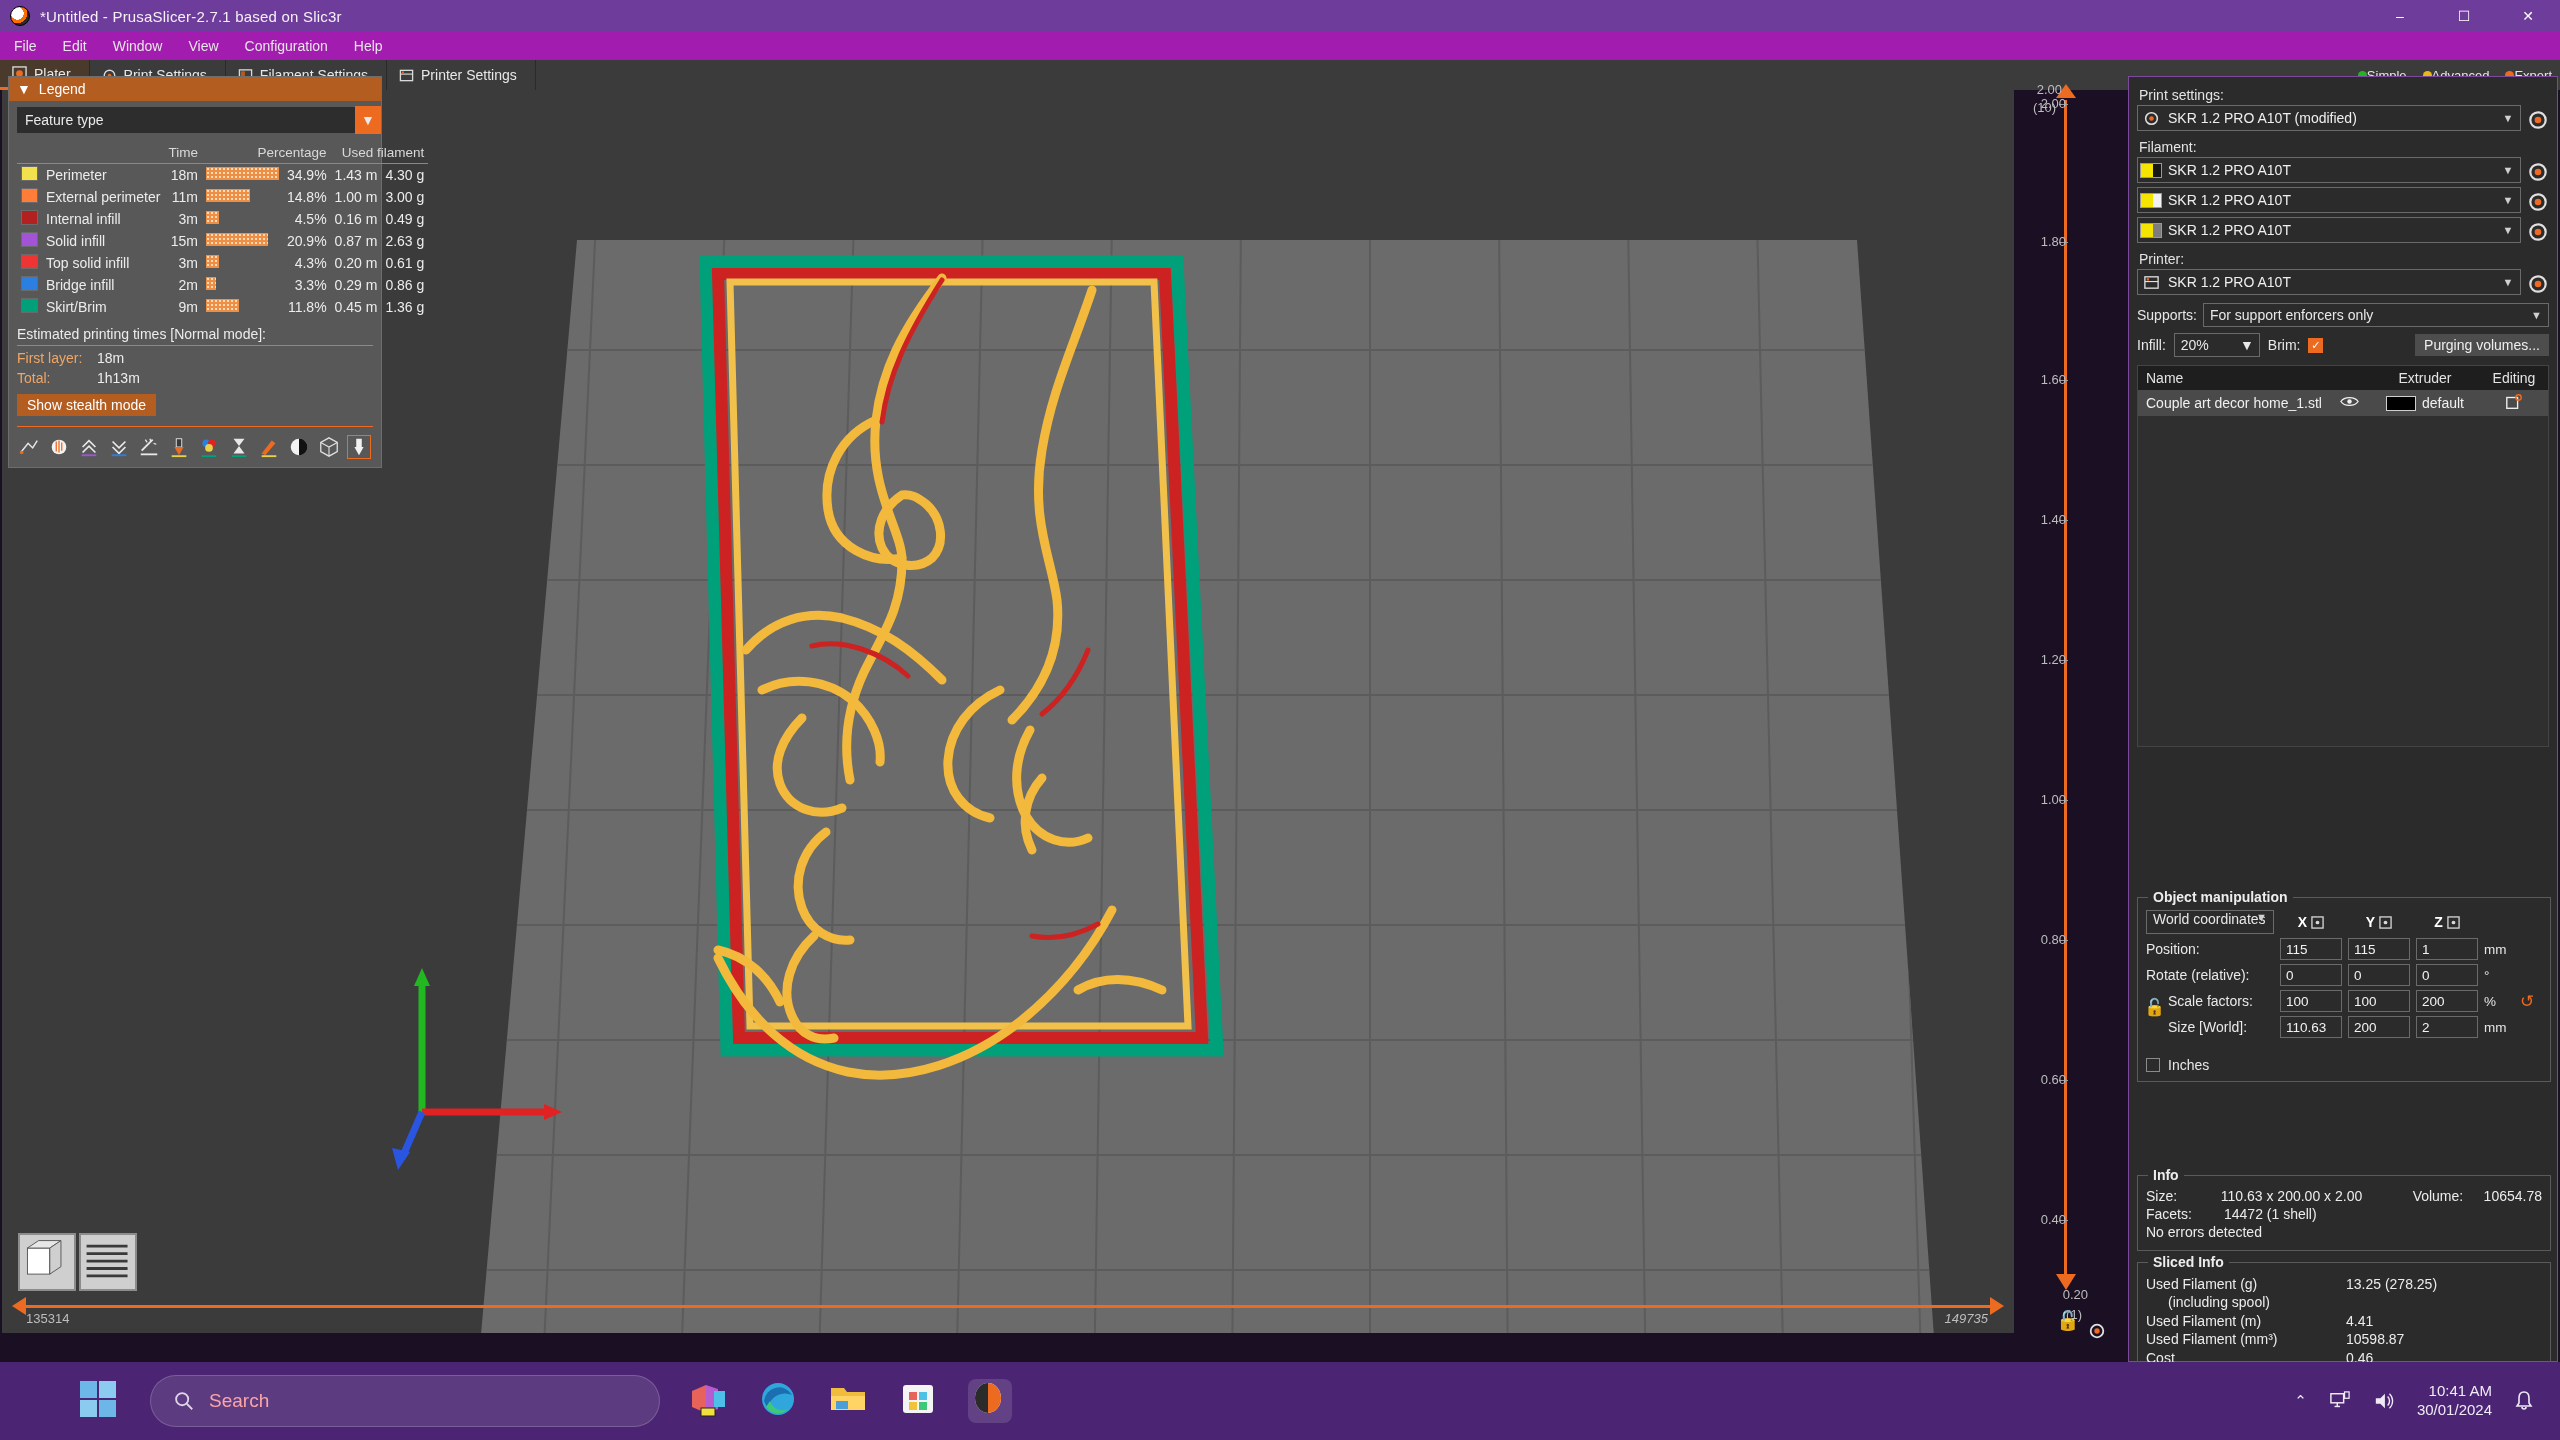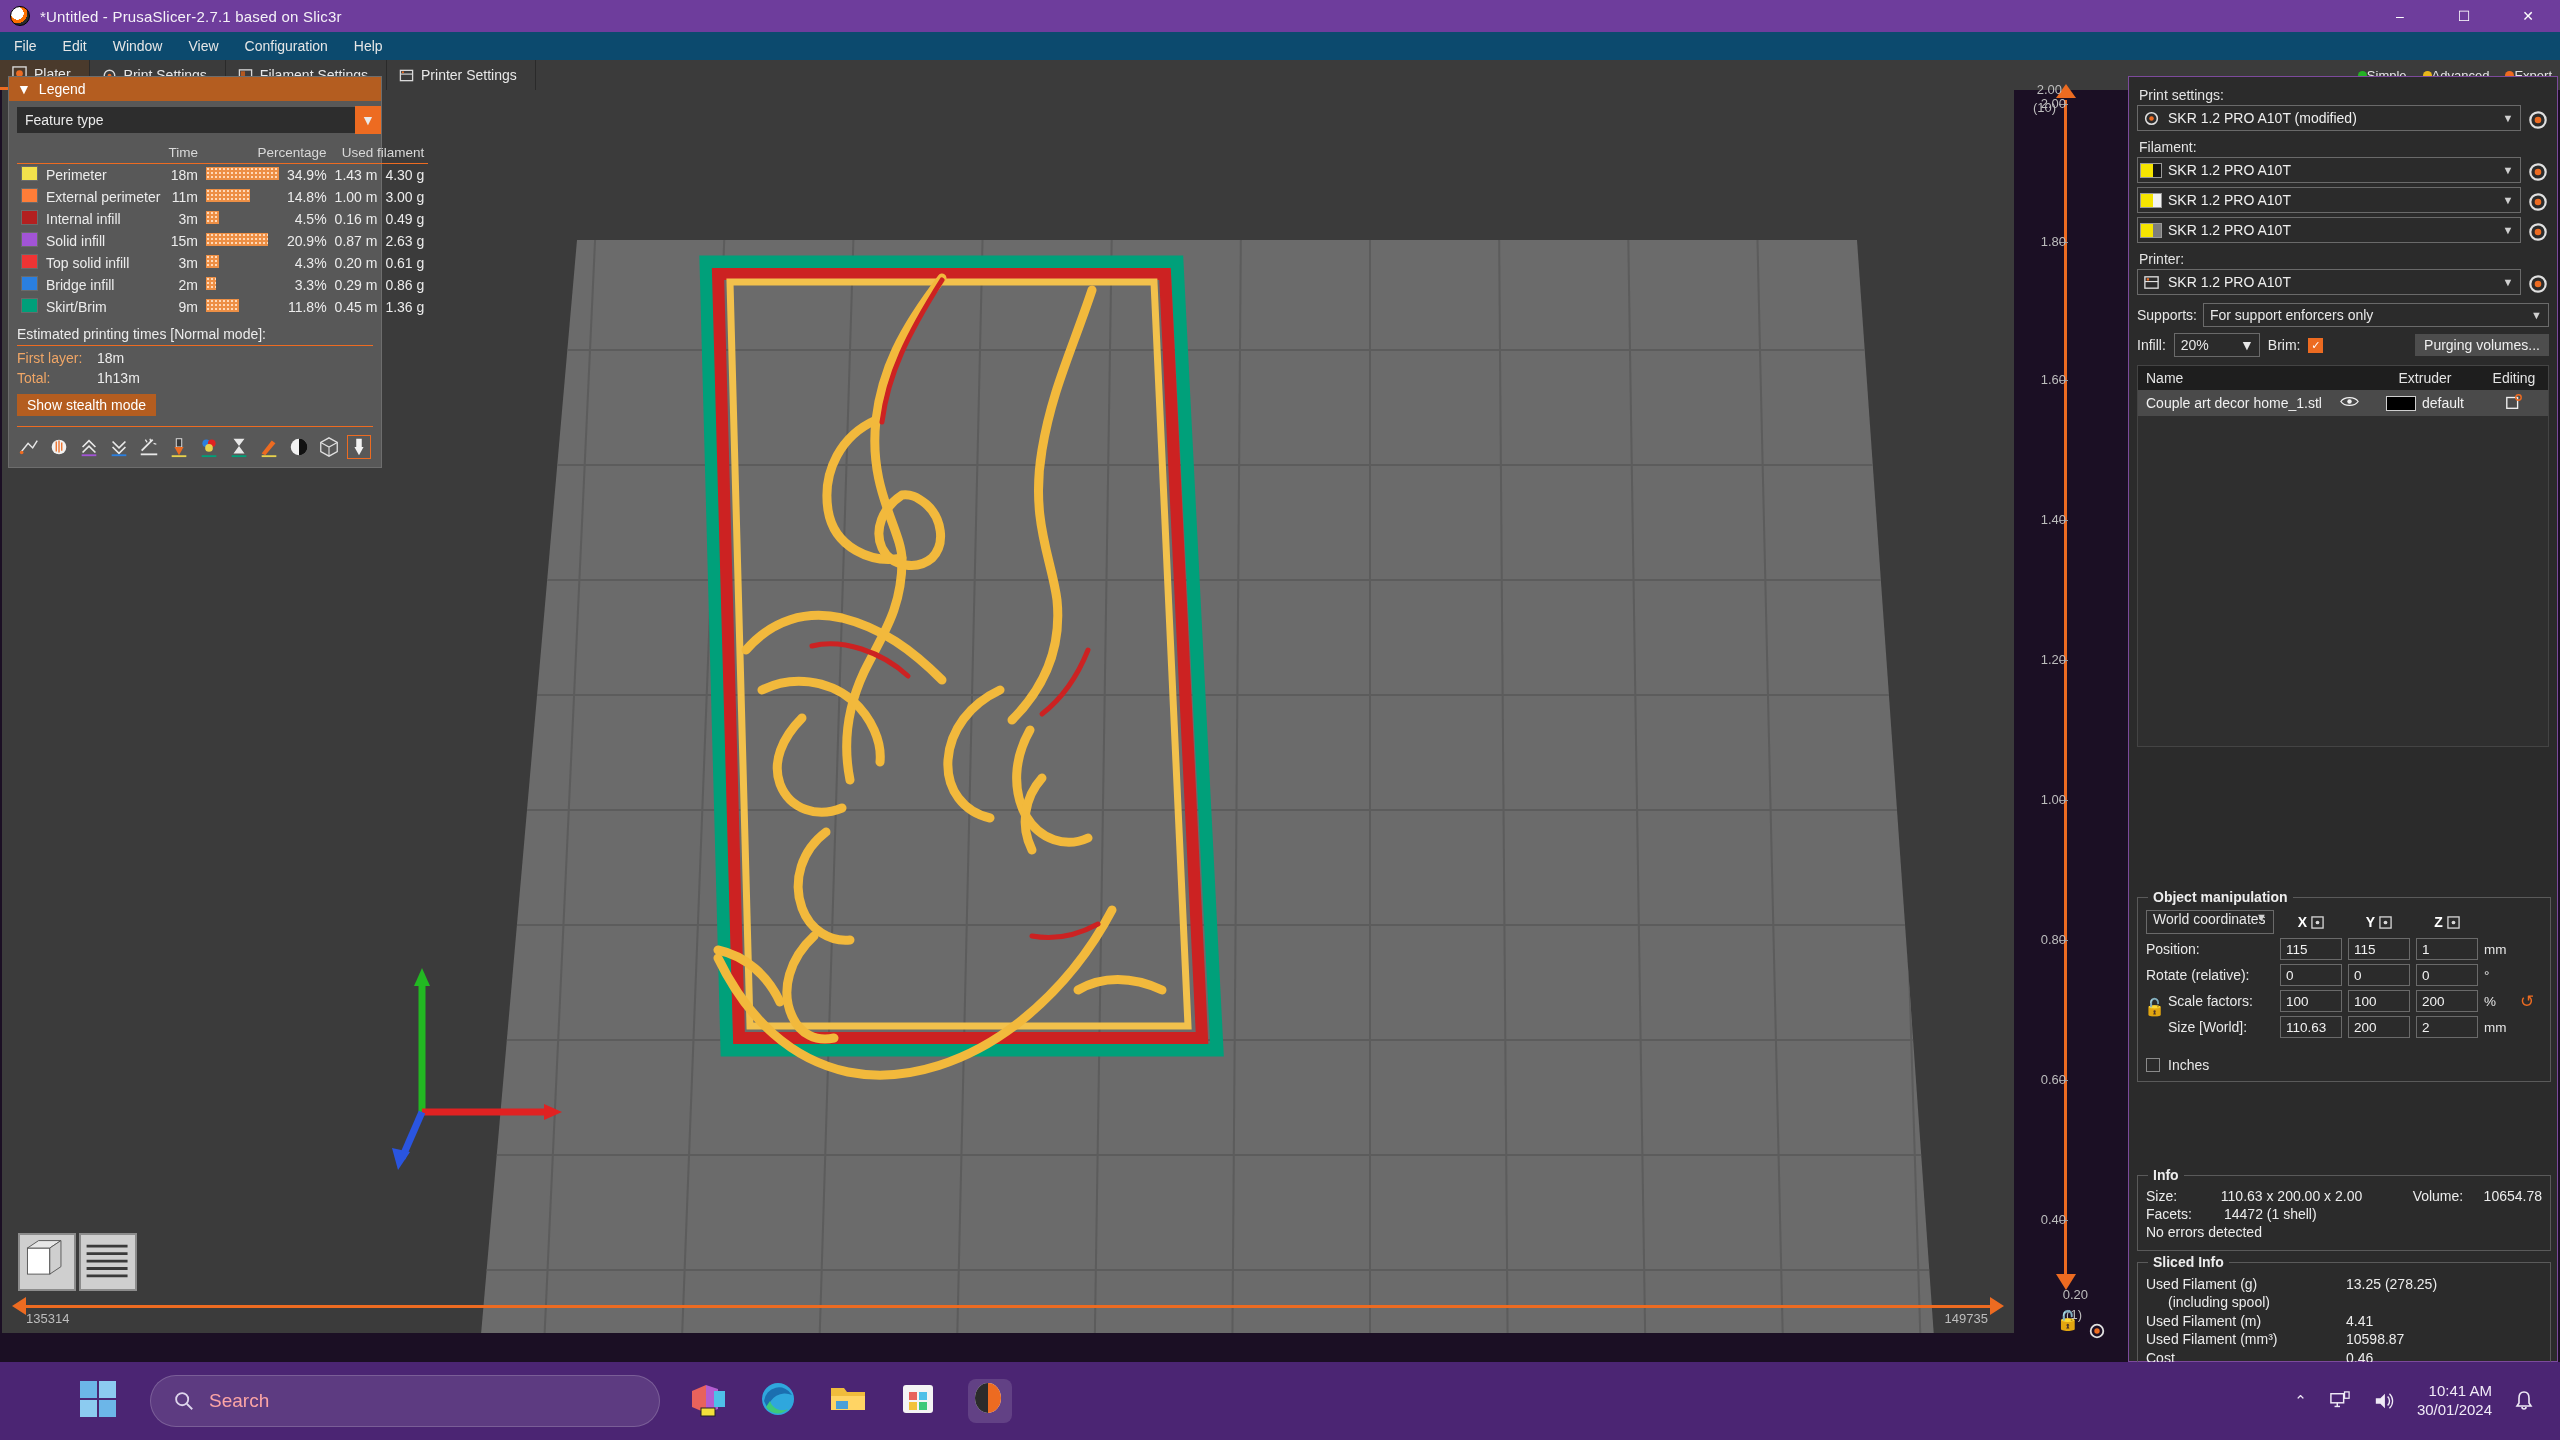--- a/index.html
+++ b/index.html
@@ -23,21 +23,21 @@
     border: 1px solid #000;
   }
   .titlebar .ttl { color: #f4f1f7; font-size: 15px; letter-spacing: .2px; }
   .winbtns { position: absolute; right: 0; top: 0; height: 32px; display: flex; }
   .winbtn { width: 64px; height: 32px; display: flex; align-items: center; justify-content: center;
             color: #fff; font-size: 14px; }
 
   
   .menubar {
     position: absolute; left: 0; top: 32px; width: 2560px; height: 28px;
-    background: #0c4a6e; display: flex; align-items: center; padding-left: 14px; gap: 26px;
+    background: #a21caf; display: flex; align-items: center; padding-left: 14px; gap: 26px;
   }
   .menubar span { color: #e6e6e6; font-size: 14px; }
 
   
   .tabbar {
     position: absolute; left: 0; top: 60px; width: 2560px; height: 30px;
     background: #3b3b3b; display: flex; align-items: stretch;
   }
   .tab { display: flex; align-items: center; gap: 7px; padding: 0 18px 0 12px;
          color: #e8e8e8; font-size: 14px; border-right: 1px solid #2a2a2a; }
@@ -108,21 +108,21 @@
   .vthumb { width: 58px; height: 58px; background: #cfcfcf; border: 2px solid #8c8c8c; }
 
   
   .hslider { position: absolute; left: 10px; bottom: 12px; width: 1992px; height: 26px; z-index: 25; }
   .hsl-track { position: absolute; left: 14px; right: 14px; top: 10px; height: 3px; background: #ed6b21; }
   .hsl-left, .hsl-right { position: absolute; top: 2px; width: 0; height: 0;
       border-top: 9px solid transparent; border-bottom: 9px solid transparent; }
   .hsl-left { left: 0; border-right: 14px solid #ed6b21; }
   .hsl-right { right: 0; border-left: 14px solid #ed6b21; }
   .hsl-lab { position: absolute; top: 16px; color: #bdbdbd; font-size: 13px; }
-  .hsl-lab.l { left: 14px; } .hsl-lab.r { right: 16px; }
+  .hsl-lab.l { left: 14px; } .hsl-lab.r { right: 16px; font-style: italic; }
 
   
   .vslider { position: absolute; left: 2018px; top: 72px; width: 78px; height: 1290px; z-index: 25; }
   .vsl-track { position: absolute; left: 46px; top: 28px; bottom: 86px; width: 3px; background: #ed6b21; }
   .vsl-ticks { position: absolute; left: 0; top: 0; width: 78px; height: 100%; }
   .vtick { position: absolute; right: 30px; color: #bdbdbd; font-size: 13px; text-align: right; }
   .vtickmark { position: absolute; left: 41px; width: 9px; height: 1px; background: #9a9a9a; }
   .vsl-toparrow { position: absolute; left: 38px; top: 12px; width: 0; height: 0;
       border-left: 10px solid transparent; border-right: 10px solid transparent;
       border-bottom: 14px solid #ed6b21; }

